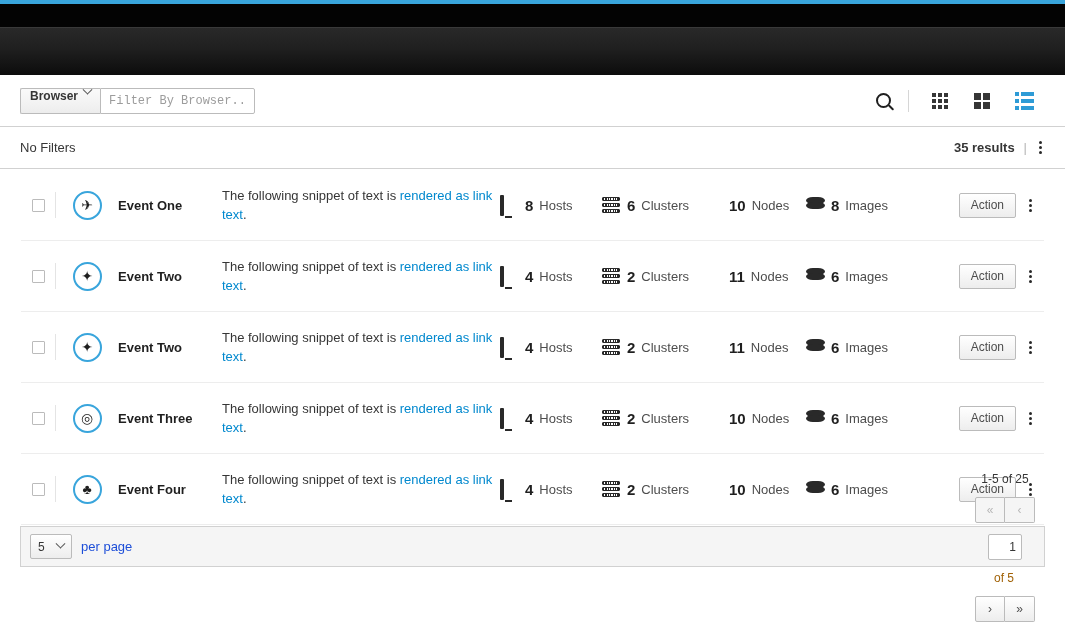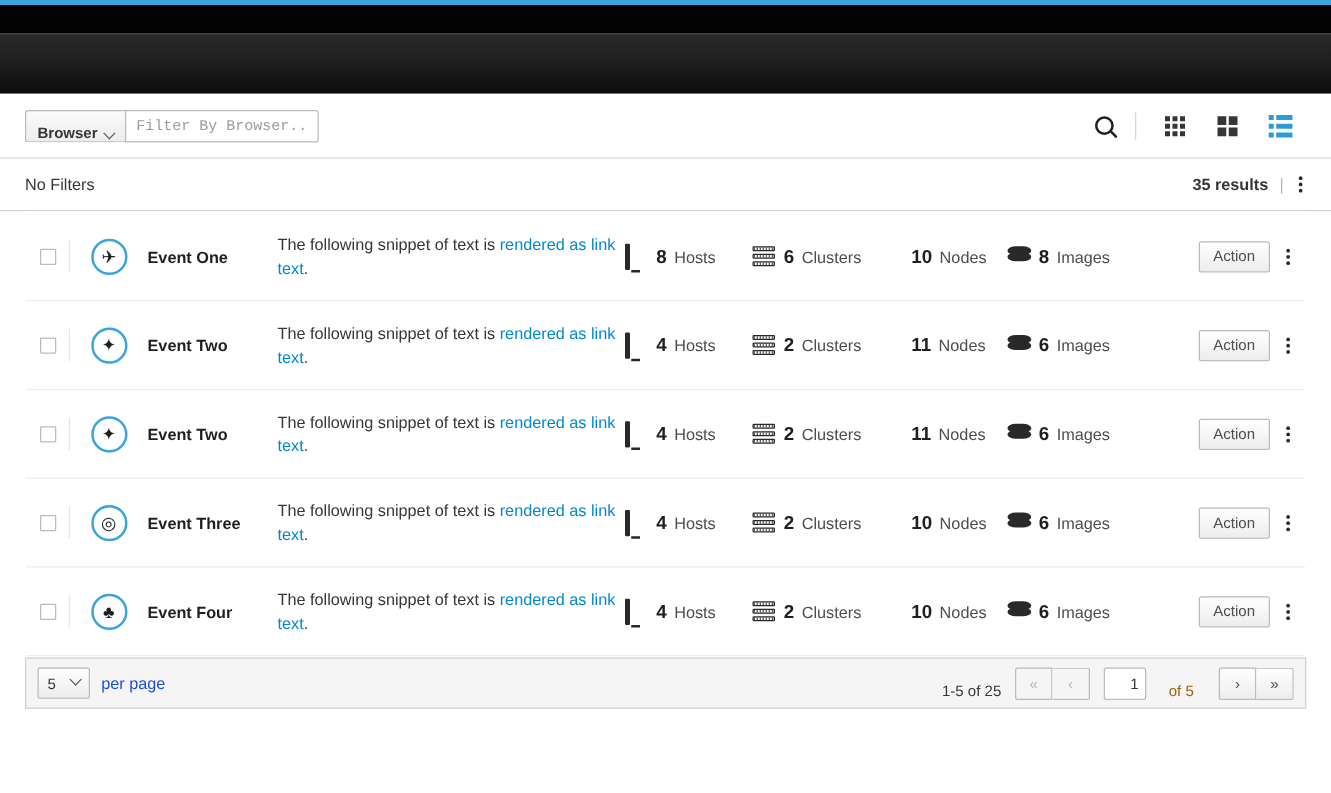--- a/index.html
+++ b/index.html
@@ -33,21 +33,21 @@
     padding: 0 20px;
   }
   .filter-group { display: flex; align-items: center; }
   .filter-select {
     height: 26px;
     background: linear-gradient(to bottom, #fafafa, #ededed);
     border: 1px solid #bbb;
     border-right: none;
     border-radius: 2px 0 0 2px;
     display: flex;
-    align-items: flex-end;
+    align-items: flex-start;
     gap: 6px;
     padding: 0 9px;
     font-size: 12px;
     font-weight: bold;
     color: #363636;
     cursor: pointer;
     white-space: nowrap;
   }
   .caret-dn {
     display: inline-block;
@@ -258,21 +258,21 @@
     background: linear-gradient(to bottom,#fff,#ededed);
     border: 1px solid #bbb;
     border-radius: 2px;
     display:flex; align-items:center; justify-content:space-between;
     gap:7px; padding: 0 7px;
     font-size: 12px; color: #363636;
     cursor: pointer;
   }
   .pp-lbl { font-size: 13px; color: #1d4ed8; }
 
-  .pager { margin-left:auto; display:flex; align-items:flex-end; gap:11px; }
+  .pager { margin-left:auto; display:flex; align-items:center; gap:11px;flex-direction:column; }
   .pager-count { font-size:12px; color:#363636; }
   .pg-group { display:flex; align-items:center; }
   .pg-btn {
     width: 30px; height: 26px;
     background: linear-gradient(to bottom,#fff,#ededed);
     border: 1px solid #bbb;
     display:flex; align-items:center; justify-content:center;
     font-size: 12px; color:#4d4d4d;
     cursor:pointer;
   }

